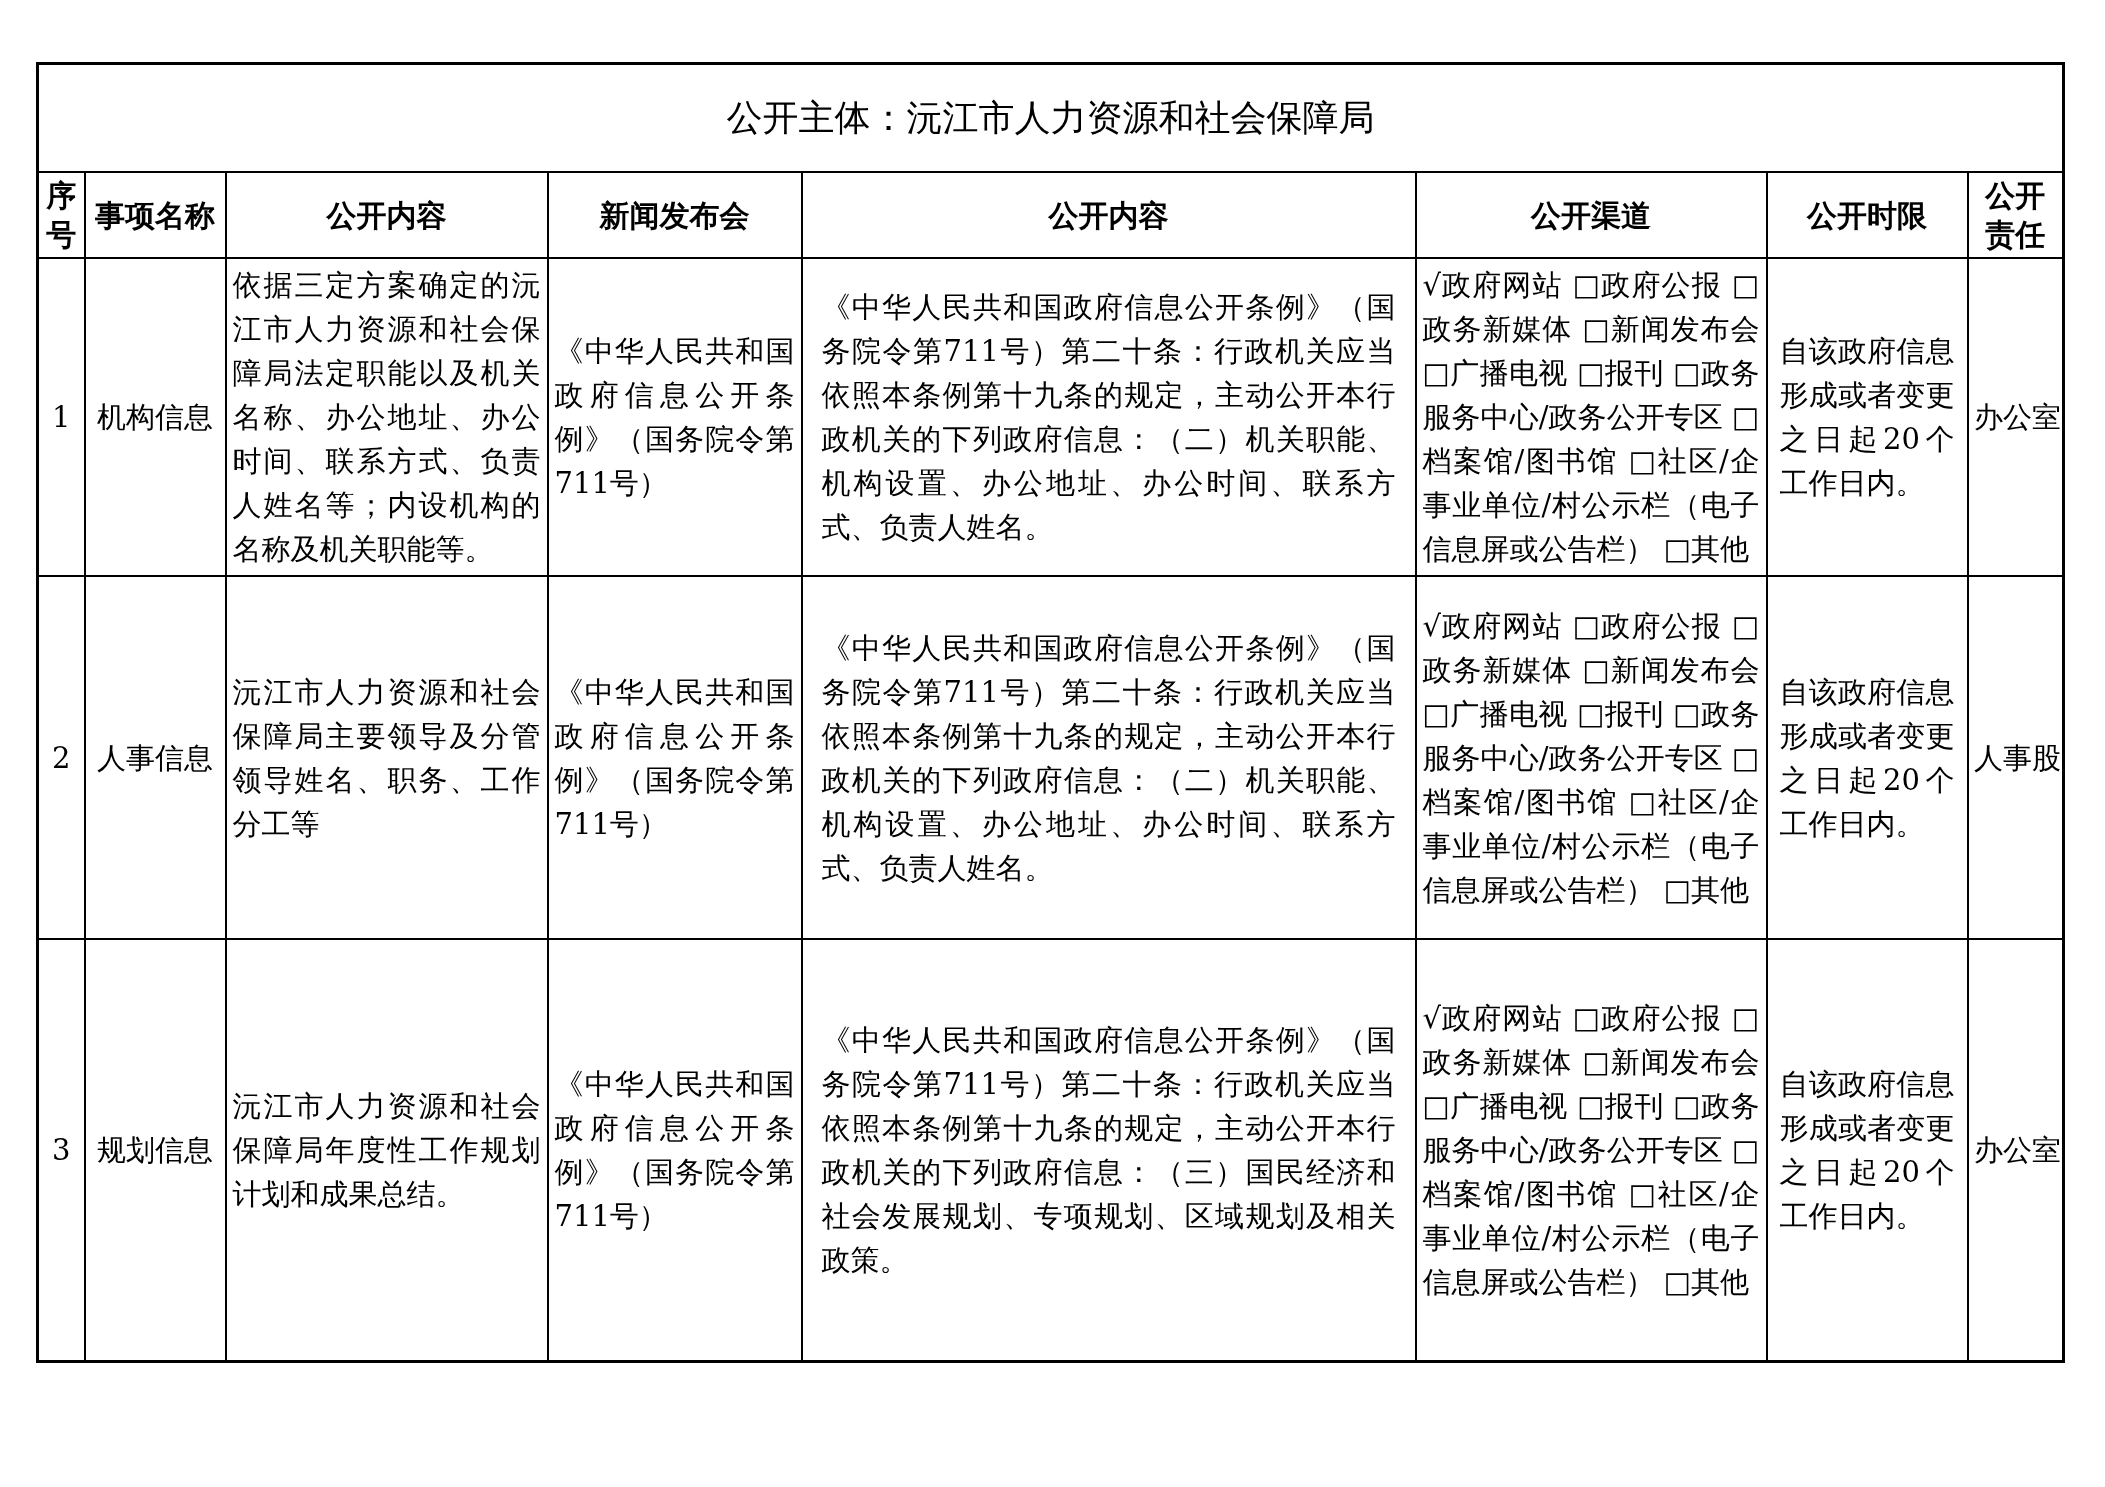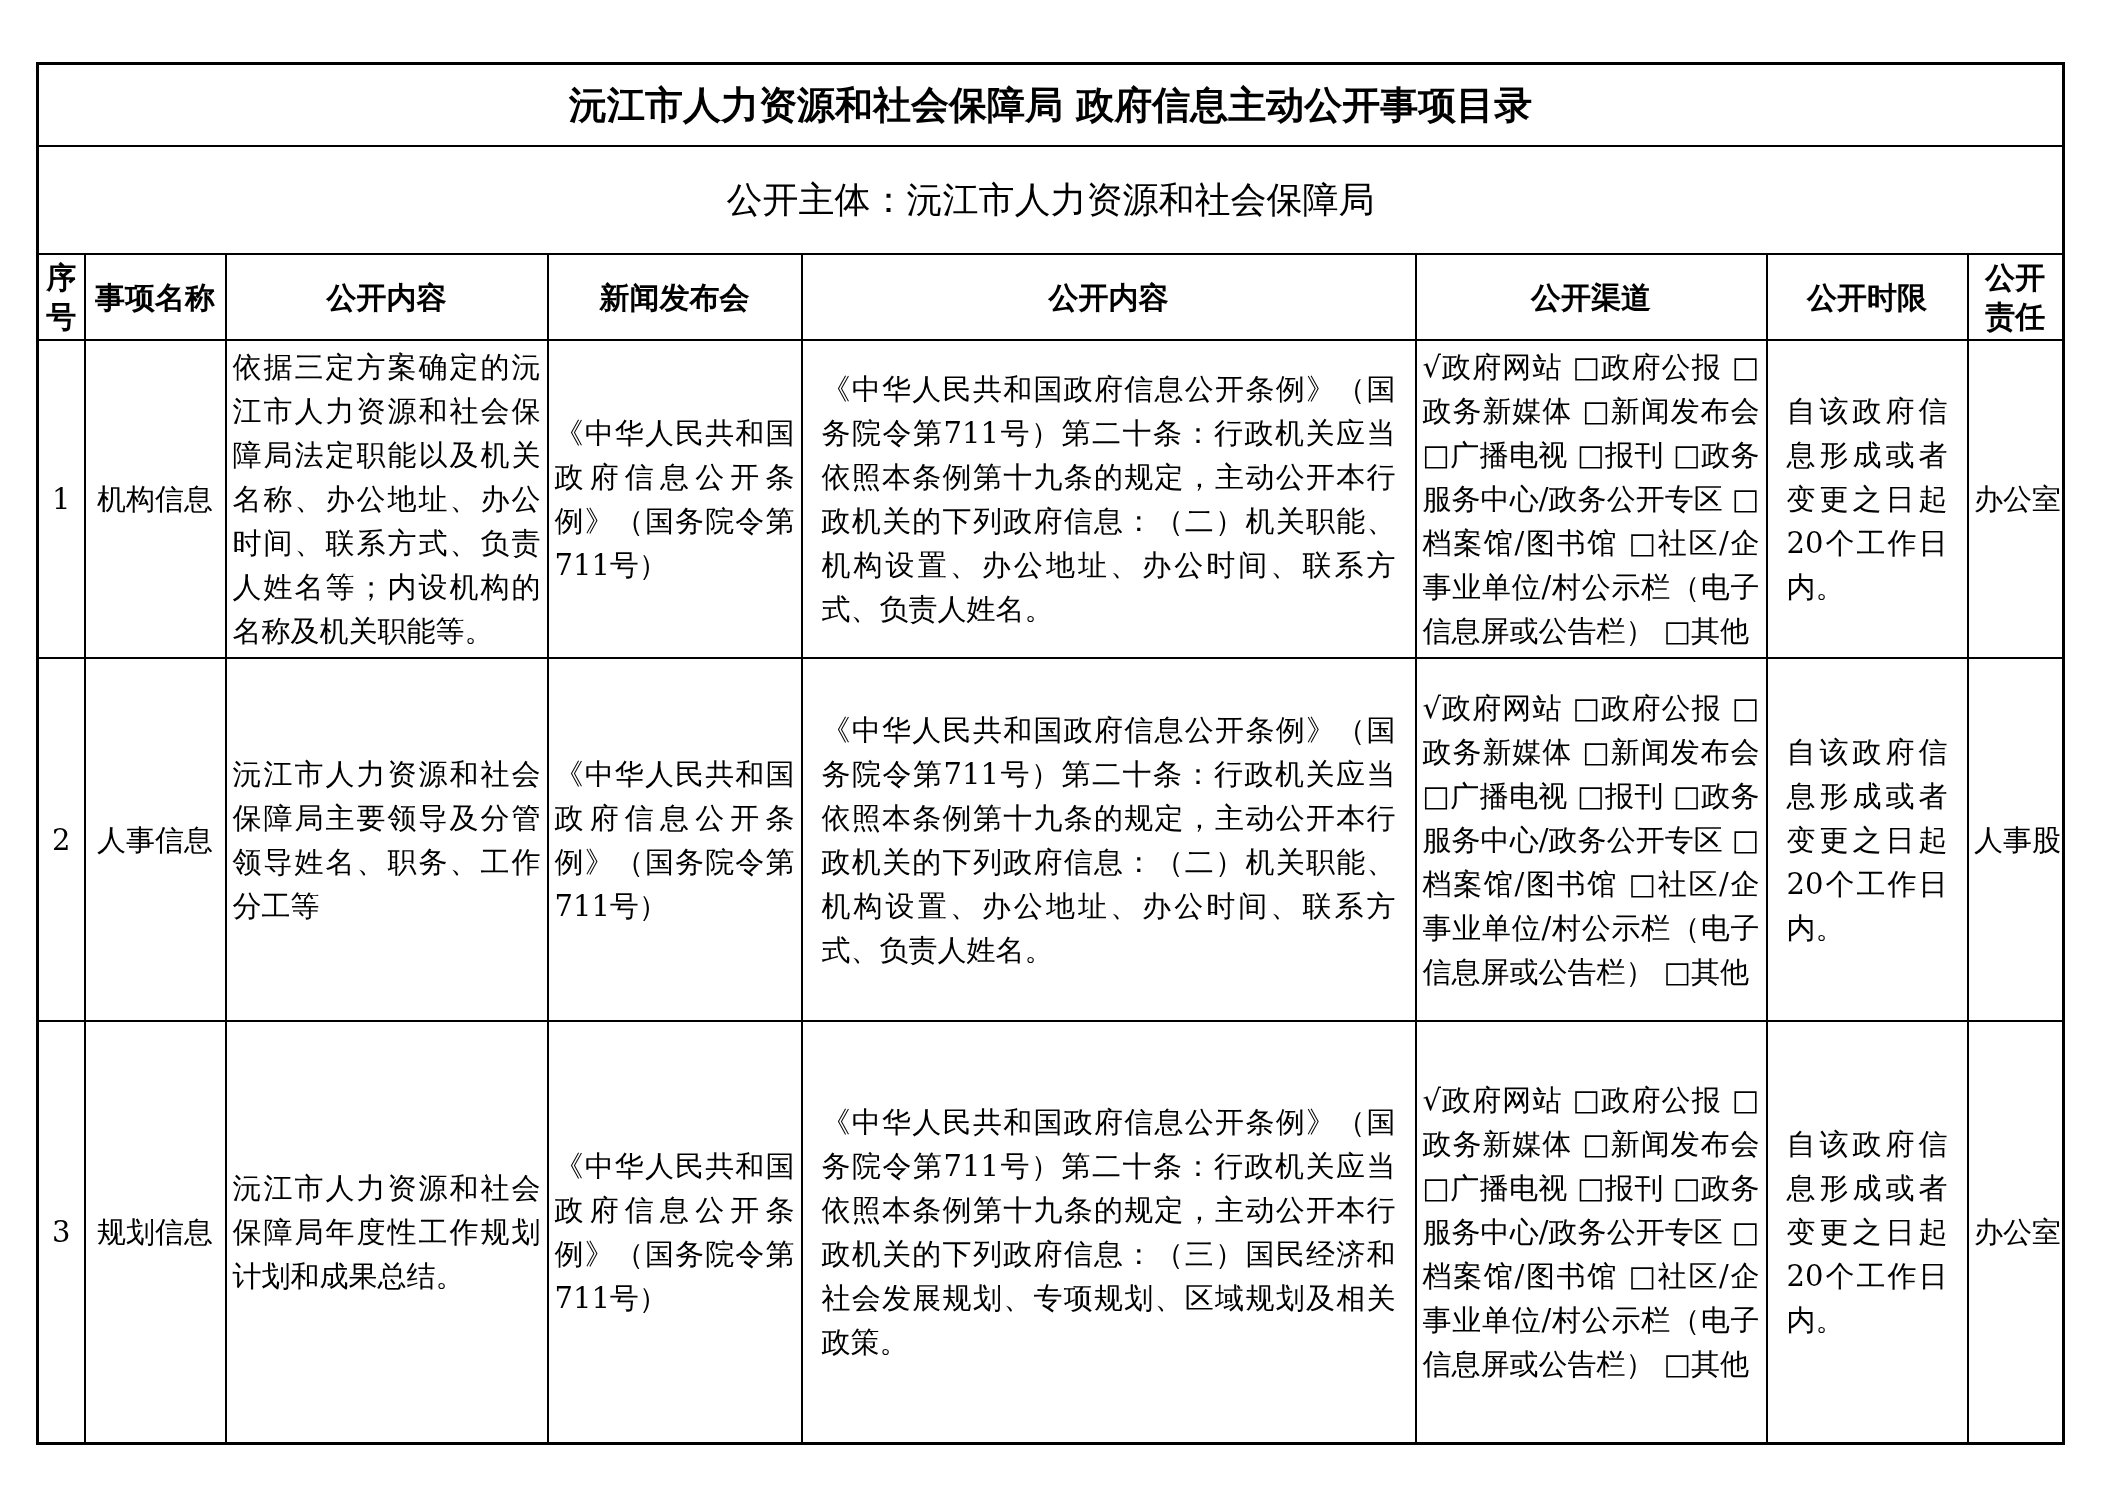--- a/index.html
+++ b/index.html
@@ -52,44 +52,41 @@
   td.body-cell {
     font-size: 29px;
     line-height: 44px;
   }
   .c-no     { text-align: center; }
   .c-name   { text-align: center; }
   .c-content{ text-align: justify; text-justify: inter-character; padding: 4px 6px; }
   .c-basis  { text-align: justify; text-justify: inter-character; padding: 4px 6px; }
   .c-clause { text-align: justify; text-justify: inter-character; padding: 4px 19px; }
   .c-channel{ text-align: justify; text-justify: inter-character; padding: 4px 6px; }
-  .c-time   { text-align: justify; text-justify: inter-character; padding: 6px 19px; }
+  .c-time   { text-align: justify; text-justify: inter-character; padding: 6px 12px; }
   .c-resp   { text-align: right; }
   tr.r1 { height: 318px; }
   tr.r2 { height: 363px; }
   tr.r3 { height: 422px; }
 </style>
 </head>
 <body>
 
 <table class="catalog">
   <colgroup>
     <col style="width:47px">
     <col style="width:141px">
     <col style="width:322px">
     <col style="width:254px">
     <col style="width:614px">
     <col style="width:351px">
     <col style="width:201px">
     <col style="width:96px">
   </colgroup>
   <tbody>
-    <tr>
-      <td class="title-cell" colspan="8">沅江市人力资源和社会保障局 政府信息主动公开事项目录</td>
-    </tr>
     <tr>
       <td class="subtitle-cell" colspan="8">公开主体：沅江市人力资源和社会保障局</td>
     </tr>
     <tr>
       <th class="hdr">序号</th>
       <th class="hdr">事项名称</th>
       <th class="hdr">公开内容</th>
       <th class="hdr">新闻发布会</th>
       <th class="hdr">公开内容</th>
       <th class="hdr">公开渠道</th>

